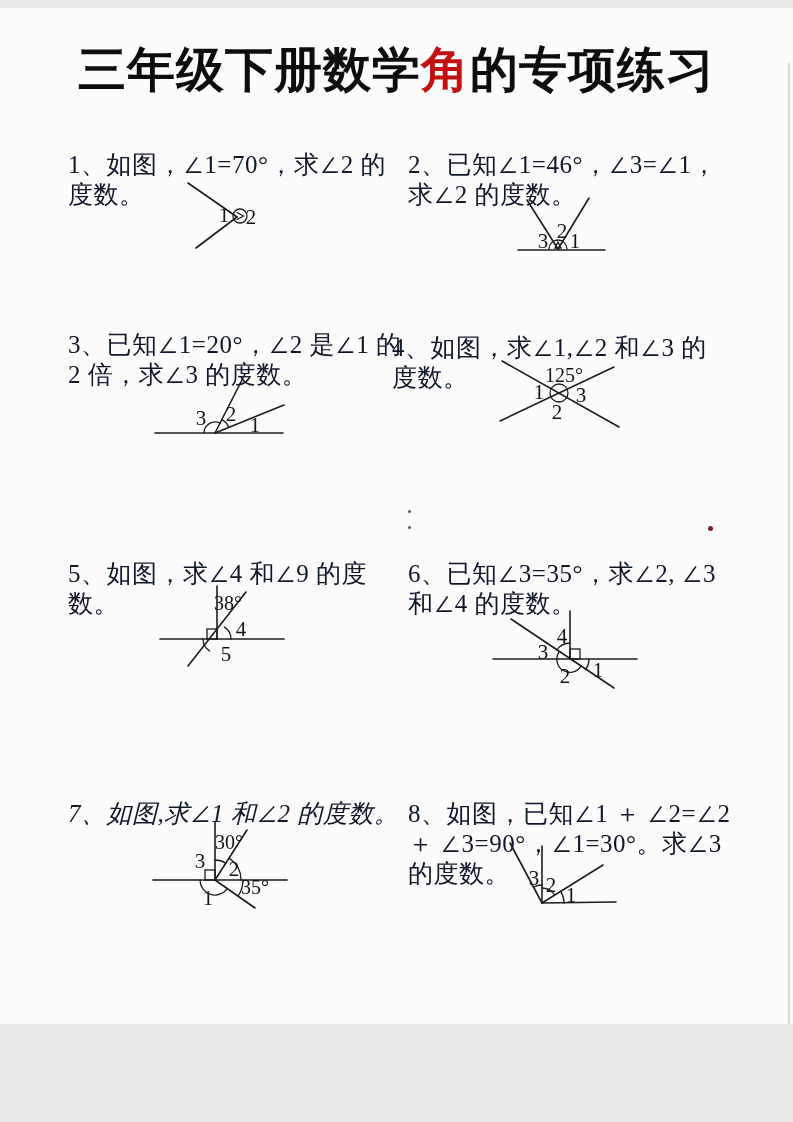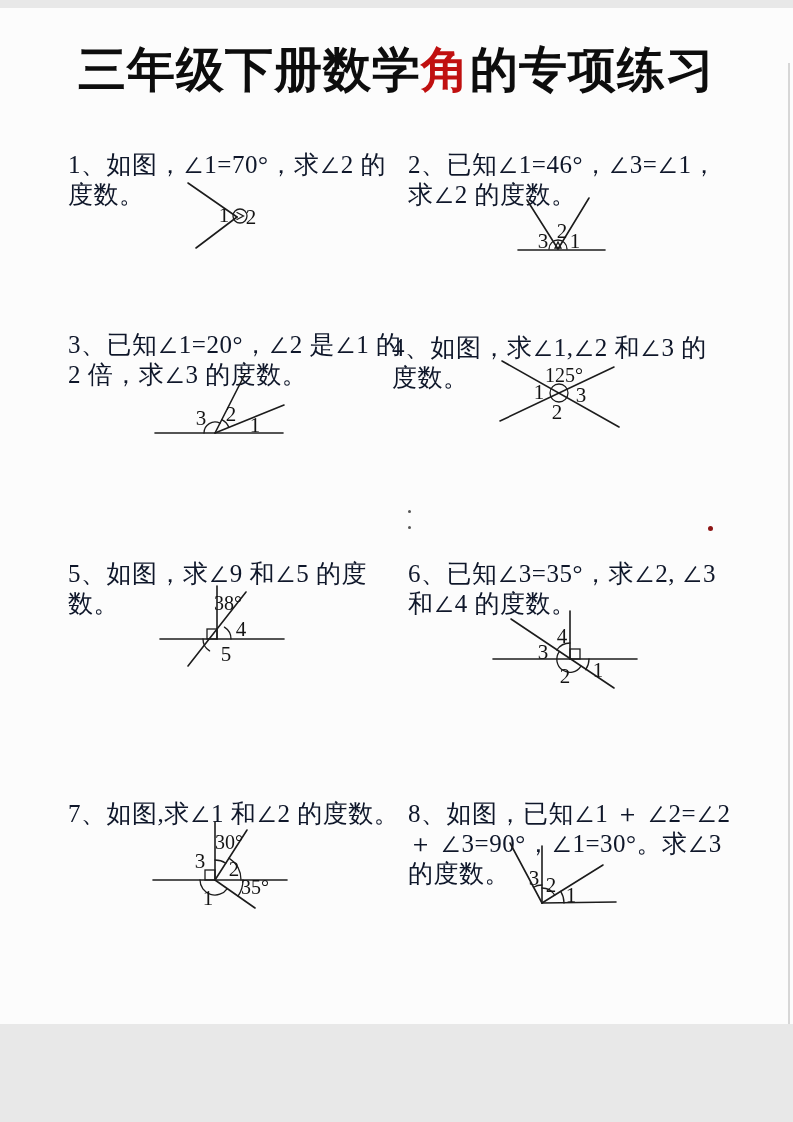--- a/index.html
+++ b/index.html
@@ -51,23 +51,23 @@
 <body>
 
 <div class="page">
 
   <h1 class="title"><span>三年级下册数学</span><span class="hl">角</span><span>的专项练习</span></h1>
 
   <p class="ptext" style="left:68px;top:142px;width:335px;">1、如图，∠1=70°，求∠2 的度数。</p>
   <p class="ptext" style="left:408px;top:142px;width:318px;">2、已知∠1=46°，∠3=∠1，求∠2 的度数。</p>
   <p class="ptext" style="left:68px;top:322px;width:340px;">3、已知∠1=20°，∠2 是∠1 的 2 倍，求∠3 的度数。</p>
   <p class="ptext" style="left:392px;top:325px;width:330px;">4、如图，求∠1,∠2 和∠3 的度数。</p>
-  <p class="ptext" style="left:68px;top:551px;width:335px;">5、如图，求∠9 和∠5 的度数。</p>
+  <p class="ptext" style="left:68px;top:551px;width:335px;">5、如图，求∠4 和∠9 的度数。</p>
   <p class="ptext" style="left:408px;top:551px;width:322px;">6、已知∠3=35°，求∠2, ∠3 和∠4 的度数。</p>
-  <p class="ptext" style="left:68px;top:791px;width:335px;">7、如图,求∠1 和∠2 的度数。</p>
+  <p class="ptext" style="left:68px;top:791px;width:335px;font-style:italic;">7、如图,求∠1 和∠2 的度数。</p>
   <p class="ptext" style="left:408px;top:791px;width:330px;">8、如图，已知∠1 ＋ ∠2=∠2 ＋ ∠3=90°，∠1=30°。求∠3 的度数。</p>
 
   <svg class="fig" style="left:180px;top:168px;" width="110" height="80" viewBox="0 0 110 80">
     <line x1="57" y1="41" x2="8" y2="7"></line>
     <line x1="57" y1="41" x2="16" y2="72"></line>
     <circle cx="60" cy="40" r="7" class="thin"></circle>
     <path d="M57,36.5 L63.5,40 L57,43.5" class="thin"></path>
     <text class="fl" x="44" y="39">1</text>
     <text class="fl" x="71" y="41">2</text>
   </svg>

